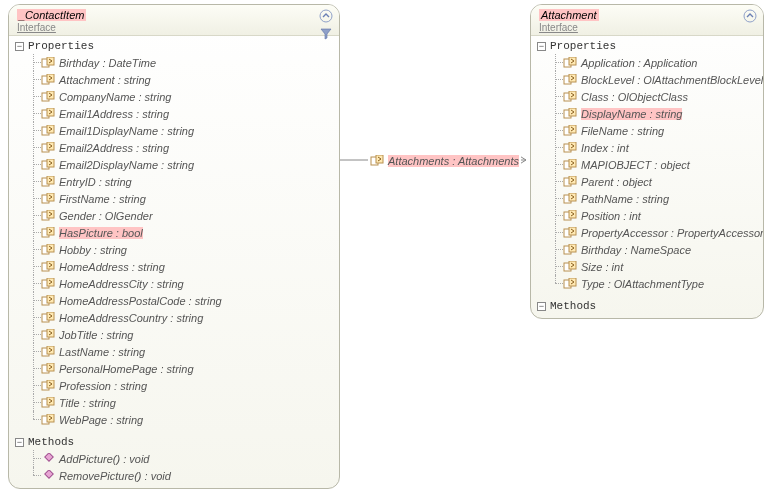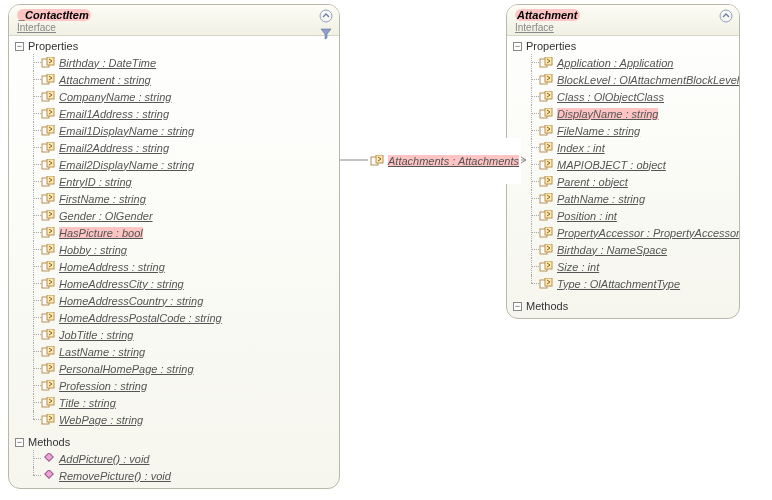--- a/index.html
+++ b/index.html
@@ -20,25 +20,24 @@
     background: linear-gradient(#ffffff, #f6f6ee);
     overflow: hidden;
   }
   .class-header {
     padding: 4px 8px 2px 8px;
     background: linear-gradient(#fdfdf6, #f0f0e4);
     border-bottom: 1px solid #d8d8c8;
     position: relative;
   }
   .class-name {
-    font-weight: bold;
+    font-weight: normal;
     font-style: italic;
     display: inline-block;
     padding: 0 2px;
-    border-radius: 6px;
   }
   .highlight { background: #ffc4c4; }
   .stereotype {
     font-size: 10px;
     color: #888;
     margin-top: 1px;
     text-decoration: underline;
   }
   .header-icon {
     position: absolute;
@@ -71,21 +70,21 @@
     border: 1px solid #888;
     display: inline-flex;
     align-items: center;
     justify-content: center;
     margin-right: 4px;
     font-size: 9px;
     line-height: 7px;
     color: #555;
     background: #fff;
   }
-  .section-title { color: #333; }
+  .section-title { color: #333; font-family: Liberation Mono, monospace; }
   .tree-line {
     display: flex;
     align-items: center;
     padding-left: 20px;
     height: 17px;
     white-space: nowrap;
   }
   .tree-connector {
     display: inline-block;
     width: 12px;
@@ -113,21 +112,20 @@
   .item-icon {
     width: 14px;
     height: 12px;
     display: inline-block;
     margin-right: 4px;
     flex-shrink: 0;
   }
   .prop-text, .meth-text {
     font-style: italic;
     color: #555;
-    text-decoration: underline;
   }
   .arrow-area {
     position: absolute;
     left: 340px;
     top: 130px;
     width: 195px;
     height: 60px;
     pointer-events: none;
   }
   .arrow-label {
@@ -325,32 +323,32 @@
         </div>
         <div class="tree-line">
           <span class="tree-connector"></span>
           <span class="item-icon">
             <svg viewBox="0 0 14 12">
               <rect x="1" y="2" width="7" height="8" fill="#fff" stroke="#b89050" stroke-width="1"></rect>
               <rect x="6" y="0" width="7" height="8" fill="#ffe9b3" stroke="#b89050" stroke-width="1"></rect>
               <path d="M8 2l3 2-3 2" fill="none" stroke="#8a6020" stroke-width="1"></path>
             </svg>
           </span>
+          <span class="prop-text">HomeAddressPostalCode : string</span>
+        </div>
+        <div class="tree-line">
+          <span class="tree-connector"></span>
+          <span class="item-icon">
+            <svg viewBox="0 0 14 12">
+              <rect x="1" y="2" width="7" height="8" fill="#fff" stroke="#b89050" stroke-width="1"></rect>
+              <rect x="6" y="0" width="7" height="8" fill="#ffe9b3" stroke="#b89050" stroke-width="1"></rect>
+              <path d="M8 2l3 2-3 2" fill="none" stroke="#8a6020" stroke-width="1"></path>
+            </svg>
+          </span>
           <span class="prop-text">HomeAddressCountry : string</span>
-        </div>
-        <div class="tree-line">
-          <span class="tree-connector"></span>
-          <span class="item-icon">
-            <svg viewBox="0 0 14 12">
-              <rect x="1" y="2" width="7" height="8" fill="#fff" stroke="#b89050" stroke-width="1"></rect>
-              <rect x="6" y="0" width="7" height="8" fill="#ffe9b3" stroke="#b89050" stroke-width="1"></rect>
-              <path d="M8 2l3 2-3 2" fill="none" stroke="#8a6020" stroke-width="1"></path>
-            </svg>
-          </span>
-          <span class="prop-text">HomeAddressPostalCode : string</span>
         </div>
         <div class="tree-line">
           <span class="tree-connector"></span>
           <span class="item-icon">
             <svg viewBox="0 0 14 12">
               <rect x="1" y="2" width="7" height="8" fill="#fff" stroke="#b89050" stroke-width="1"></rect>
               <rect x="6" y="0" width="7" height="8" fill="#ffe9b3" stroke="#b89050" stroke-width="1"></rect>
               <path d="M8 2l3 2-3 2" fill="none" stroke="#8a6020" stroke-width="1"></path>
             </svg>
           </span>
@@ -435,21 +433,21 @@
             <svg viewBox="0 0 14 12">
               <rect x="5" y="1" width="6" height="6" transform="rotate(45 8 4)" fill="#e8a6d4" stroke="#a05090" stroke-width="1"></rect>
             </svg>
           </span>
           <span class="meth-text">RemovePicture() : void</span>
         </div>
       </div>
   </div>
 </div>
 
-<div class="class-box" style="left:506px; top:4px; width:234px;">
+<div class="class-box" style="left:530px; top:4px; width:234px;">
   <div class="class-header">
     <span class="class-name highlight">Attachment</span>
     <div class="stereotype">Interface</div>
     <span class="header-icon">
       <svg viewBox="0 0 14 14">
           <circle cx="7" cy="7" r="6" fill="none" stroke="#8fa0c8" stroke-width="1"></circle>
           <path d="M4 8l3-3 3 3" fill="none" stroke="#6a7fb5" stroke-width="1.4"></path>
         </svg>
     </span>
   </div>

